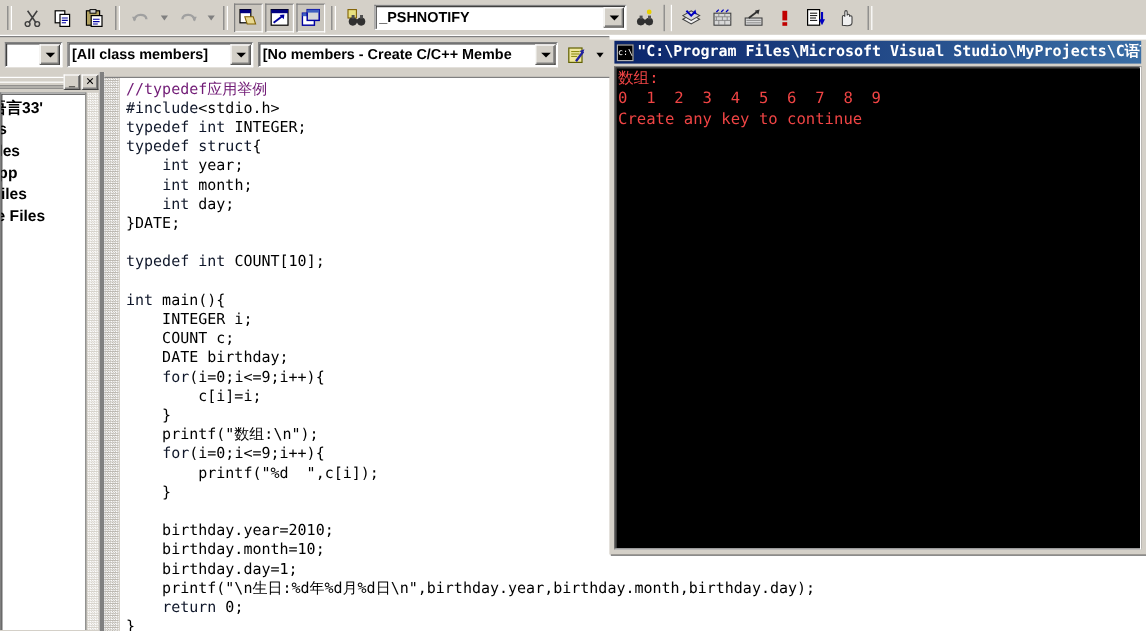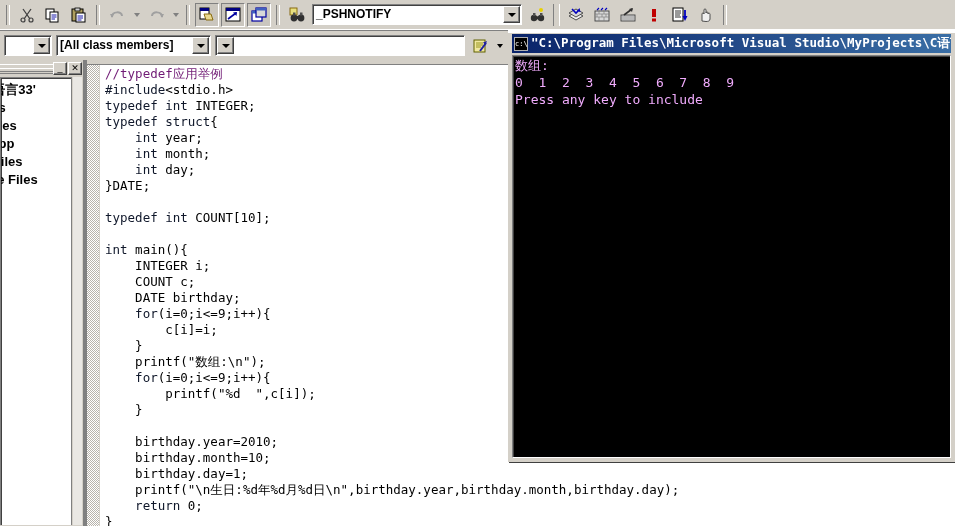--- a/index.html
+++ b/index.html
@@ -150,21 +150,21 @@
   }
   .conBodyFrame{
     position:absolute;left:2px;top:23px;right:2px;bottom:2px;
     border:1px solid #808080;border-right-color:#ffffff;border-bottom-color:#ffffff;
     box-shadow: inset 1px 1px 0 #404040;
     background:#000000;box-sizing:border-box;overflow:hidden;
   }
   .conText{
     position:absolute;left:2px;top:1px;
     font-family:"DejaVu Sans Mono","Liberation Mono",monospace;
-    font-size:13px;line-height:17px;color:#f0abfc;white-space:pre;
+    font-size:13px;line-height:17px;color:#ef4444;white-space:pre;
   }
   .conText .l{height:17px;}
 </style>
 </head>
 <body>
 
 <div class="app">
 
   <div class="toolbar tb1">
 
@@ -338,20 +338,21 @@
     </div>
 
     <div class="combo" style="width:155px;">
       <div class="ctext">[All class members]</div>
       <div class="cbtn">
         <div class="ar"></div>
       </div>
     </div>
 
     <div class="combo" style="width:250px;">
+      <div class="ctext">[No members - Create C/C++ Membe</div>
       <div class="cbtn">
         <div class="ar"></div>
       </div>
     </div>
 
     <div class="tbtn">
       <svg width="17" height="16" viewBox="0 0 17 16">
         <rect x="2" y="2" width="11" height="12" fill="#f0e8a0" stroke="#606000" stroke-width="1"></rect>
         <path d="M4 5 H11 M4 7 H11 M4 9 H9" stroke="#808000" stroke-width="0.8"></path>
         <path d="M8 13 L14 5" stroke="#2020a0" stroke-width="2"></path>
@@ -391,17 +392,17 @@
     <div class="code" id="code-area"><div class="ln"><span class="cm">//typedef应用举例</span></div><div class="ln"><span class="kw">#include</span><span>&lt;stdio.h&gt;</span></div><div class="ln"><span class="kw">typedef int</span><span> INTEGER;</span></div><div class="ln"><span class="kw">typedef struct</span><span>{</span></div><div class="ln"><span>    </span><span class="kw">int</span><span> year;</span></div><div class="ln"><span>    </span><span class="kw">int</span><span> month;</span></div><div class="ln"><span>    </span><span class="kw">int</span><span> day;</span></div><div class="ln"><span>}DATE;</span></div><div class="ln">&nbsp;</div><div class="ln"><span class="kw">typedef int</span><span> COUNT[10];</span></div><div class="ln">&nbsp;</div><div class="ln"><span class="kw">int</span><span> main(){</span></div><div class="ln"><span>    INTEGER i;</span></div><div class="ln"><span>    COUNT c;</span></div><div class="ln"><span>    DATE birthday;</span></div><div class="ln"><span>    </span><span class="kw">for</span><span>(i=0;i&lt;=9;i++){</span></div><div class="ln"><span>        c[i]=i;</span></div><div class="ln"><span>    }</span></div><div class="ln"><span>    printf("数组:\n");</span></div><div class="ln"><span>    </span><span class="kw">for</span><span>(i=0;i&lt;=9;i++){</span></div><div class="ln"><span>        printf("%d  ",c[i]);</span></div><div class="ln"><span>    }</span></div><div class="ln">&nbsp;</div><div class="ln"><span>    birthday.year=2010;</span></div><div class="ln"><span>    birthday.month=10;</span></div><div class="ln"><span>    birthday.day=1;</span></div><div class="ln"><span>    printf("\n生日:%d年%d月%d日\n",birthday.year,birthday.month,birthday.day);</span></div><div class="ln"><span>    </span><span class="kw">return</span><span> 0;</span></div><div class="ln"><span>}</span></div></div>
   </div>
 
   <div class="con">
     <div class="conTop"></div>
     <div class="conTitle">
       <div class="conIcon">c:\</div>
       <div class="conTitleText">"C:\Program Files\Microsoft Visual Studio\MyProjects\C语言33\</div>
     </div>
     <div class="conBodyFrame">
-      <div class="conText" id="console-text"><div class="l">数组:</div><div class="l">0  1  2  3  4  5  6  7  8  9</div><div class="l">Press any key to include</div></div>
+      <div class="conText" id="console-text"><div class="l">数组:</div><div class="l">0  1  2  3  4  5  6  7  8  9</div><div class="l">Create any key to continue</div></div>
     </div>
   </div>
 
 </div>
 
 </body></html>

